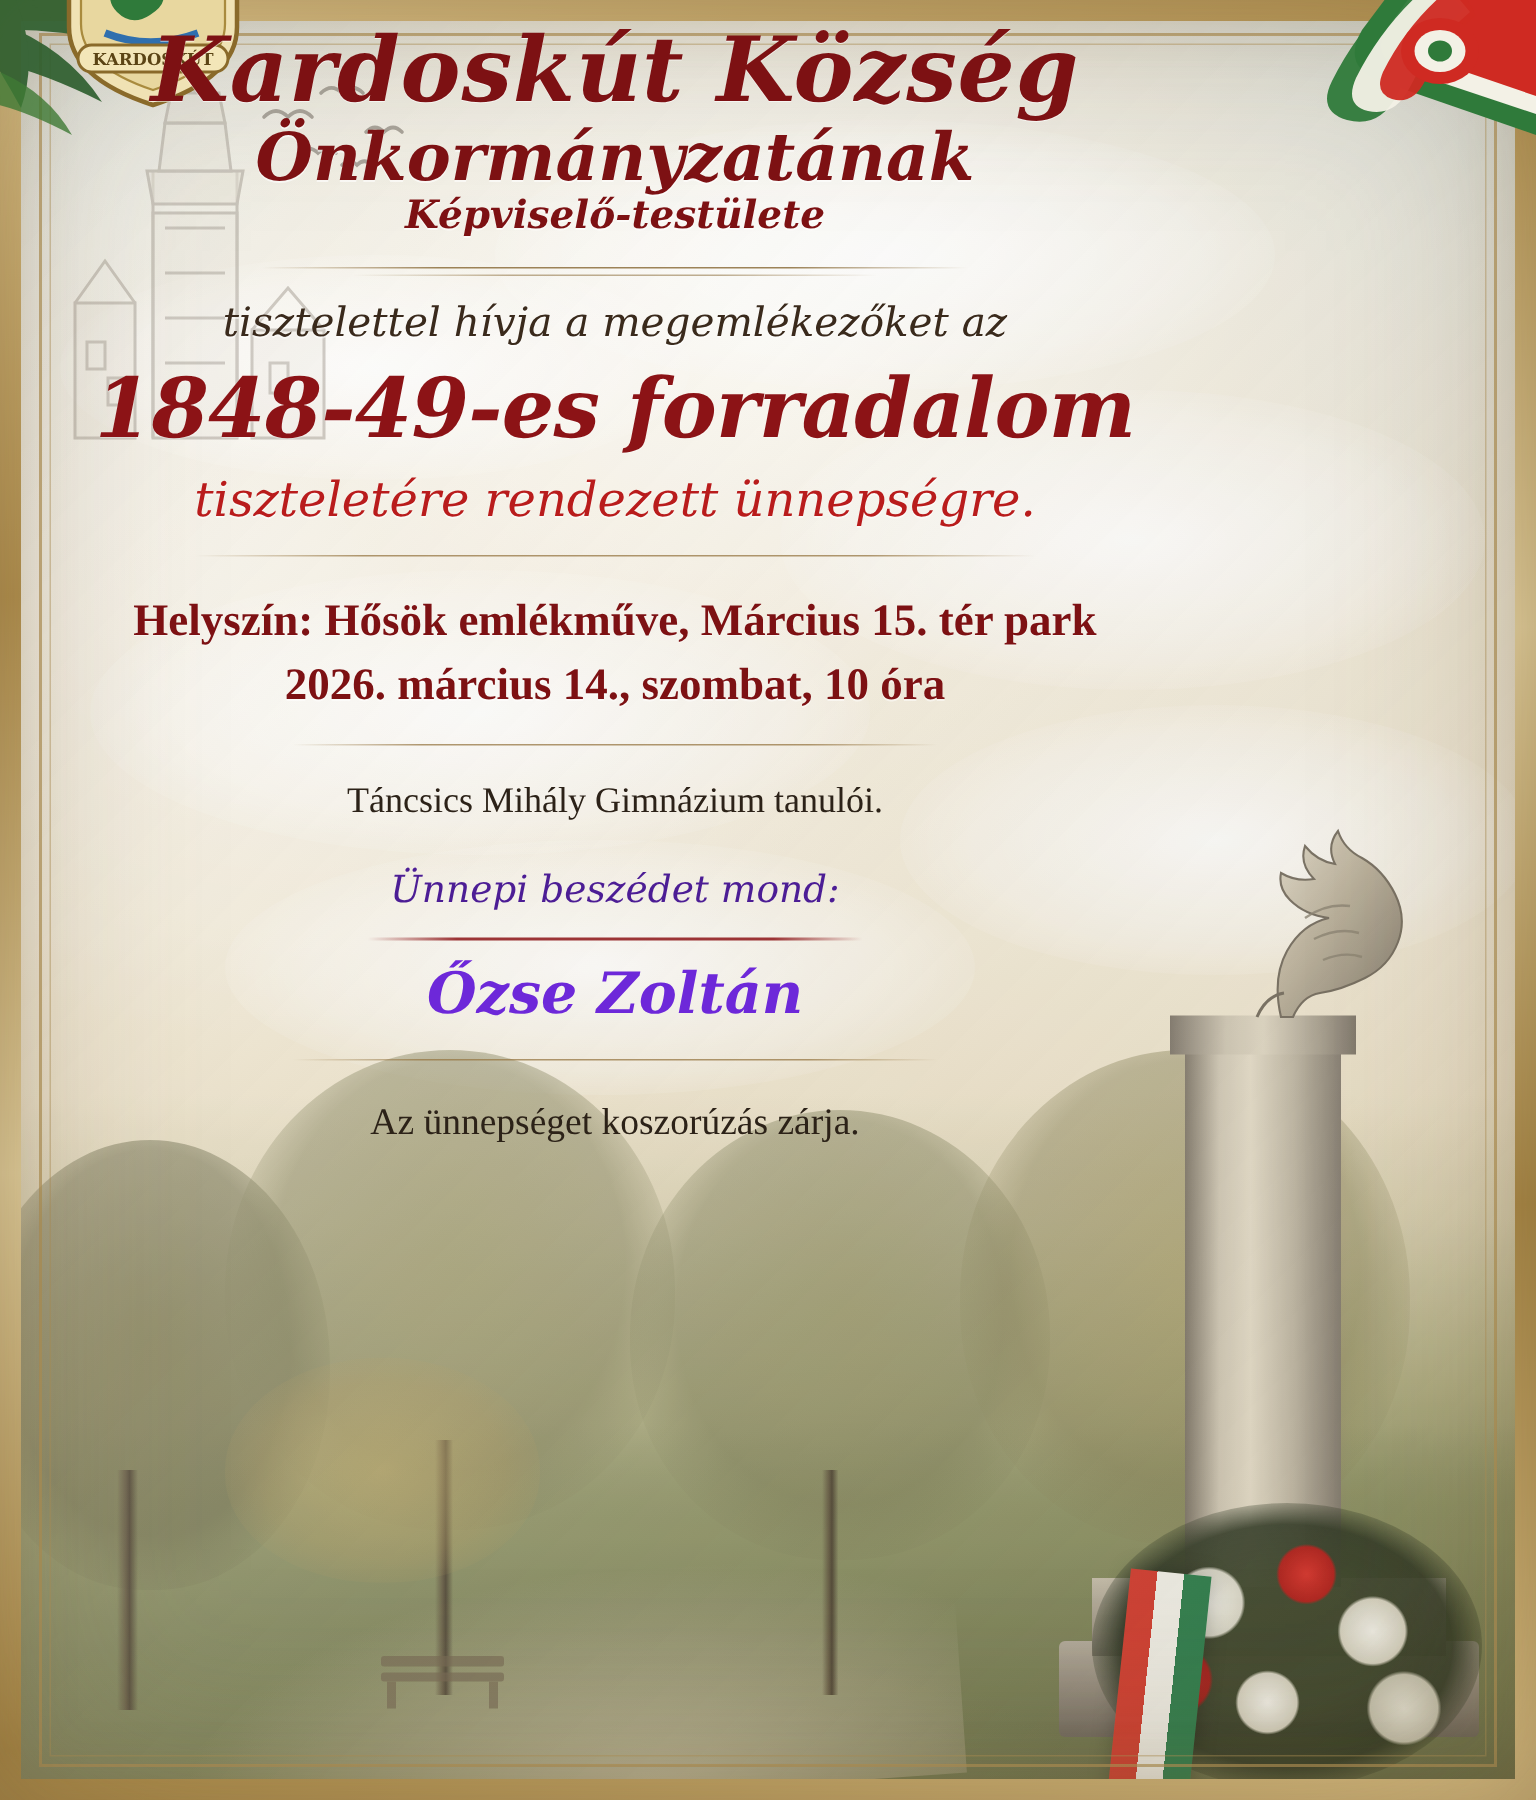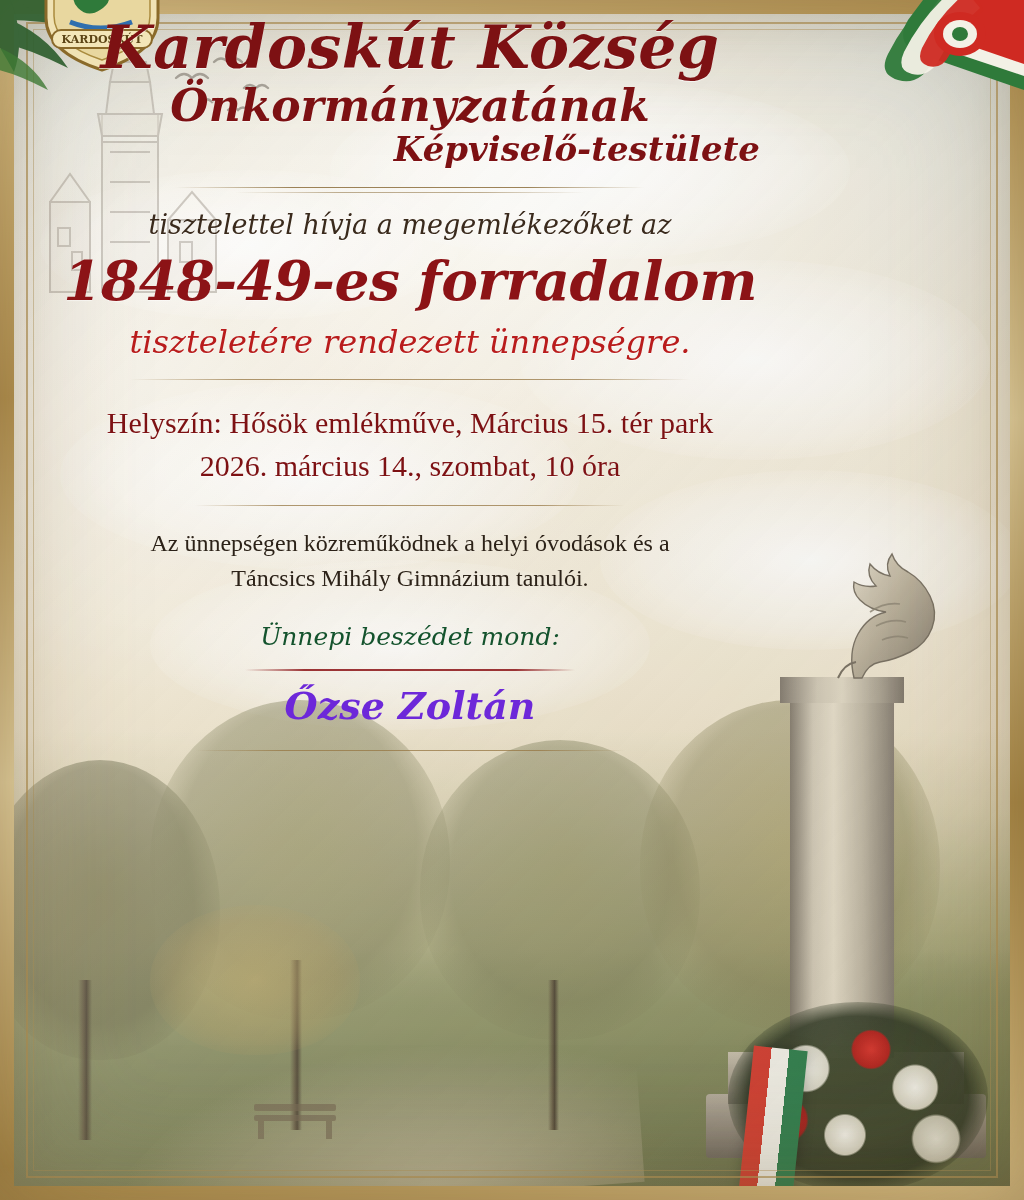--- a/index.html
+++ b/index.html
@@ -230,21 +230,21 @@
   .org-name {
     color: #7d1113;
     font-family: "DejaVu Serif", serif;
     font-style: italic;
     font-weight: bold;
     text-shadow: 0 1px 0 rgba(255,255,255,0.6);
     line-height: 1.12;
   }
   .org-line1 { font-size: 60px; letter-spacing: 0.5px; }
   .org-line2 { font-size: 44px; }
-  .org-line3 { font-size: 34px; text-align: right; }
+  .org-line3 { font-size: 26px; }
 
   .divider {
     margin: 14px auto 10px;
     width: 470px;
     height: 12px;
     position: relative;
   }
   .divider::before {
     content: "";
     position: absolute;
@@ -297,39 +297,39 @@
   }
   .rule.short { width: 430px; }
   .rule.red {
     background: linear-gradient(90deg, rgba(140,19,22,0) 0%, rgba(140,19,22,0.85) 18%, rgba(140,19,22,0.85) 82%, rgba(140,19,22,0) 100%);
     height: 2px;
     width: 330px;
   }
 
   .place {
     font-family: "Liberation Serif", serif;
-    font-weight: normal;
+    font-weight: bold;
     color: #7d1113;
     font-size: 30px;
     line-height: 1.42;
     margin-top: 22px;
     text-shadow: 0 1px 0 rgba(255,255,255,0.5);
   }
   .participants {
     font-family: "Liberation Serif", serif;
     font-size: 24px;
     color: #2c2218;
     line-height: 1.45;
     margin-top: 20px;
   }
   .speech-label {
     font-family: "DejaVu Serif", serif;
     font-style: italic;
     font-size: 25px;
-    color: #14532d;
+    color: #4c1d95;
     margin-top: 26px;
   }
   .speaker-name {
     font-family: "DejaVu Serif", serif;
     font-style: italic;
     font-weight: bold;
     font-size: 38px;
     color: #6d28d9;
     margin-top: 12px;
   }
@@ -520,26 +520,26 @@
     <div class="rule"></div>
 
     <div class="place">
       <div>Helyszín: Hősök emlékműve, Március 15. tér park</div>
       <div>2026. március 14., szombat, 10 óra</div>
     </div>
 
     <div class="rule short"></div>
 
     <div class="participants">
-      <div>Az ünnepségen közreműködnek a helyi óvodások és a</div>
       <div>Táncsics Mihály Gimnázium tanulói.</div>
     </div>
 
     <div class="speech-label">Ünnepi beszédet mond:</div>
     <div class="rule red"></div>
     <div class="speaker-name">Őzse Zoltán</div>
 
     <div class="rule short" style="margin-top:22px;"></div>
 
+    <div class="closing">Az ünnepséget koszorúzás zárja.</div>
   </div>
 
   <div class="vignette"></div>
 </div>
 
 </body></html>

